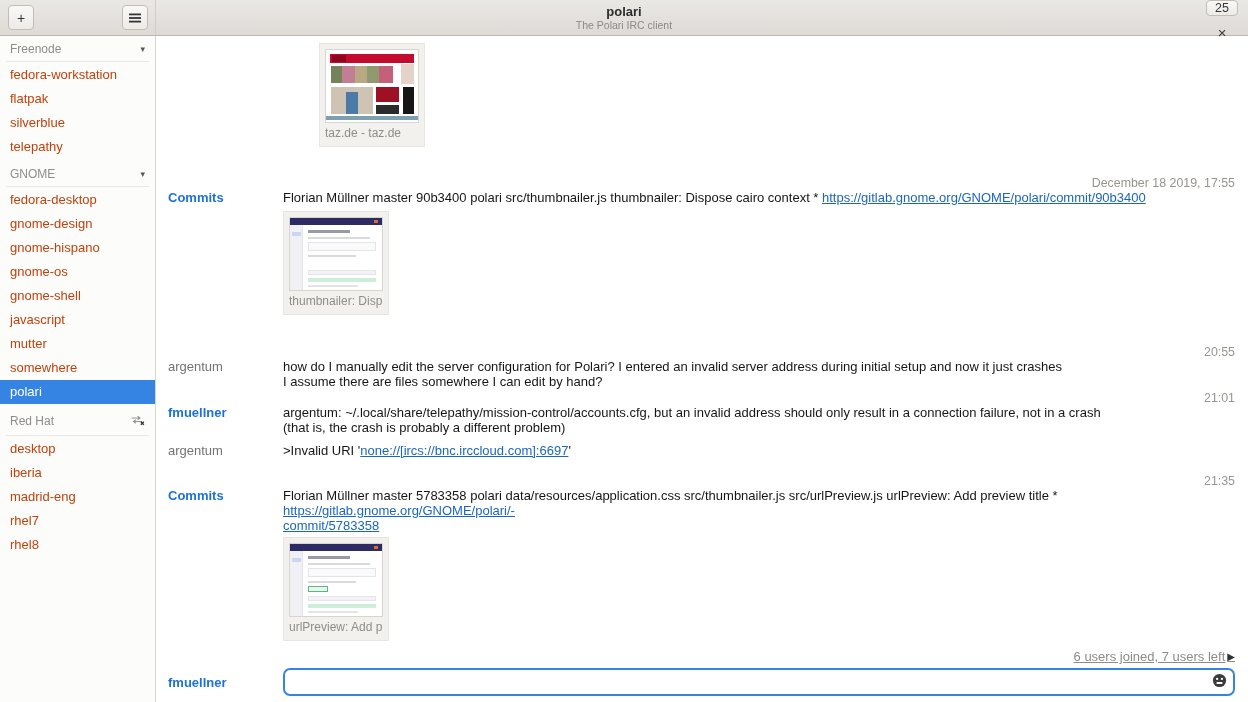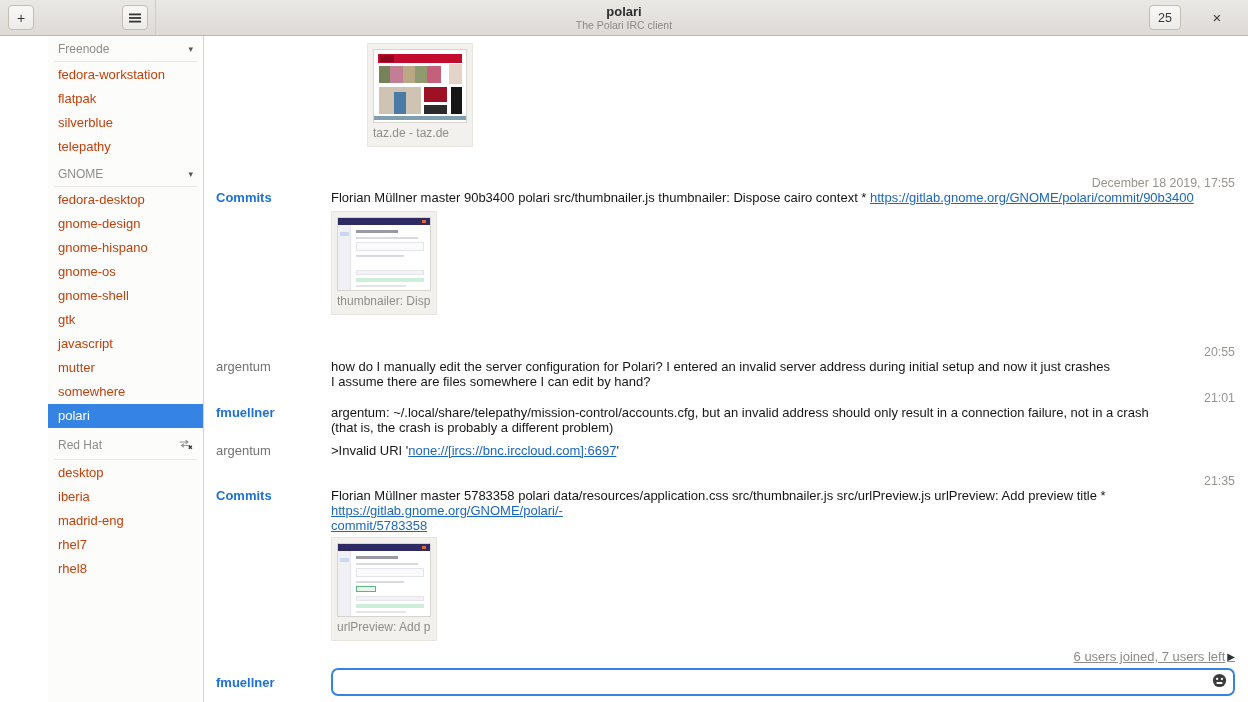--- a/index.html
+++ b/index.html
@@ -16,33 +16,33 @@
     background:linear-gradient(to bottom,#eae8e5,#dedad6);
     border-bottom:1px solid #bcb6af; position:relative;
   }
   .hb-left { width:156px; flex:none; height:100%; display:flex; align-items:center;
              justify-content:space-between; padding:0 7px 0 8px; border-right:1px solid #d0ccc6; }
   .hb-center { position:absolute; left:0; right:0; top:0; height:100%;
                display:flex; flex-direction:column; align-items:center; justify-content:center;
                pointer-events:none; }
   .hb-title { font-size:13px; font-weight:700; color:#2d2d2d; line-height:14px; }
   .hb-subtitle { font-size:10.5px; color:#8d8a86; line-height:12px; }
-  .hb-right { margin-left:auto; height:100%; display:flex; align-items:center; gap:23px; padding-right:18px; }
+  .hb-right { margin-left:auto; height:100%; display:flex; align-items:center; gap:8px; padding-right:10px;flex-direction:column; }
   .hbtn {
     min-width:26px; height:25px; padding:0 6px;
     background:linear-gradient(to bottom,#f9f8f7,#edebe8);
     border:1px solid #c3bdb6; border-radius:4px;
     font-size:14px; color:#363636; display:flex; align-items:center; justify-content:center;
     cursor:pointer;
   }
   .hbtn-count { font-size:12.5px; padding:0 8px; }
   .hbtn-plain { background:transparent; border:none; font-size:15px; color:#3a3a3a; }
 
   
-  .content { flex:1; display:flex; min-height:0;padding-left:48px; }
+  .content { flex:1; display:flex; min-height:0; }
 
   
   .sidebar { width:156px; flex:none; background:#fcfcfb; border-right:1px solid #d6d2cd; overflow:hidden; }
   .group-head { margin:8px 6px 1px; padding:0 4px 5px; border-bottom:1px solid #eae7e4;
                 display:flex; align-items:center; justify-content:space-between; cursor:pointer; }
   .group-head.first { margin-top:6px; }
   .group-name { font-size:12px; color:#8f8d89; }
   .group-arrow { font-size:9px; color:#55575a; line-height:9px; }
   .ch { padding:4px 10px 5px; font-size:13px; color:#c2410c; line-height:15px; cursor:pointer; white-space:nowrap; }
   .ch.sel { background:#3584e4; color:#ffffff; }
@@ -160,21 +160,20 @@
 
       <div class="group-head">
         <span class="group-name">GNOME</span>
         <span class="group-arrow">▾</span>
       </div>
       <div class="ch">fedora-desktop</div>
       <div class="ch">gnome-design</div>
       <div class="ch">gnome-hispano</div>
       <div class="ch">gnome-os</div>
       <div class="ch">gnome-shell</div>
-      <div class="ch">gtk</div>
       <div class="ch">javascript</div>
       <div class="ch">mutter</div>
       <div class="ch">somewhere</div>
       <div class="ch sel">polari</div>
 
       <div class="group-head">
         <span class="group-name">Red Hat</span>
         <span>
           <svg width="15" height="12" viewBox="0 0 15 12" fill="none">
             <path d="M1.5 4 H9.5 M7.7 2.2 L10 4 L7.7 5.8" stroke="#97948f" stroke-width="1.1"></path>

